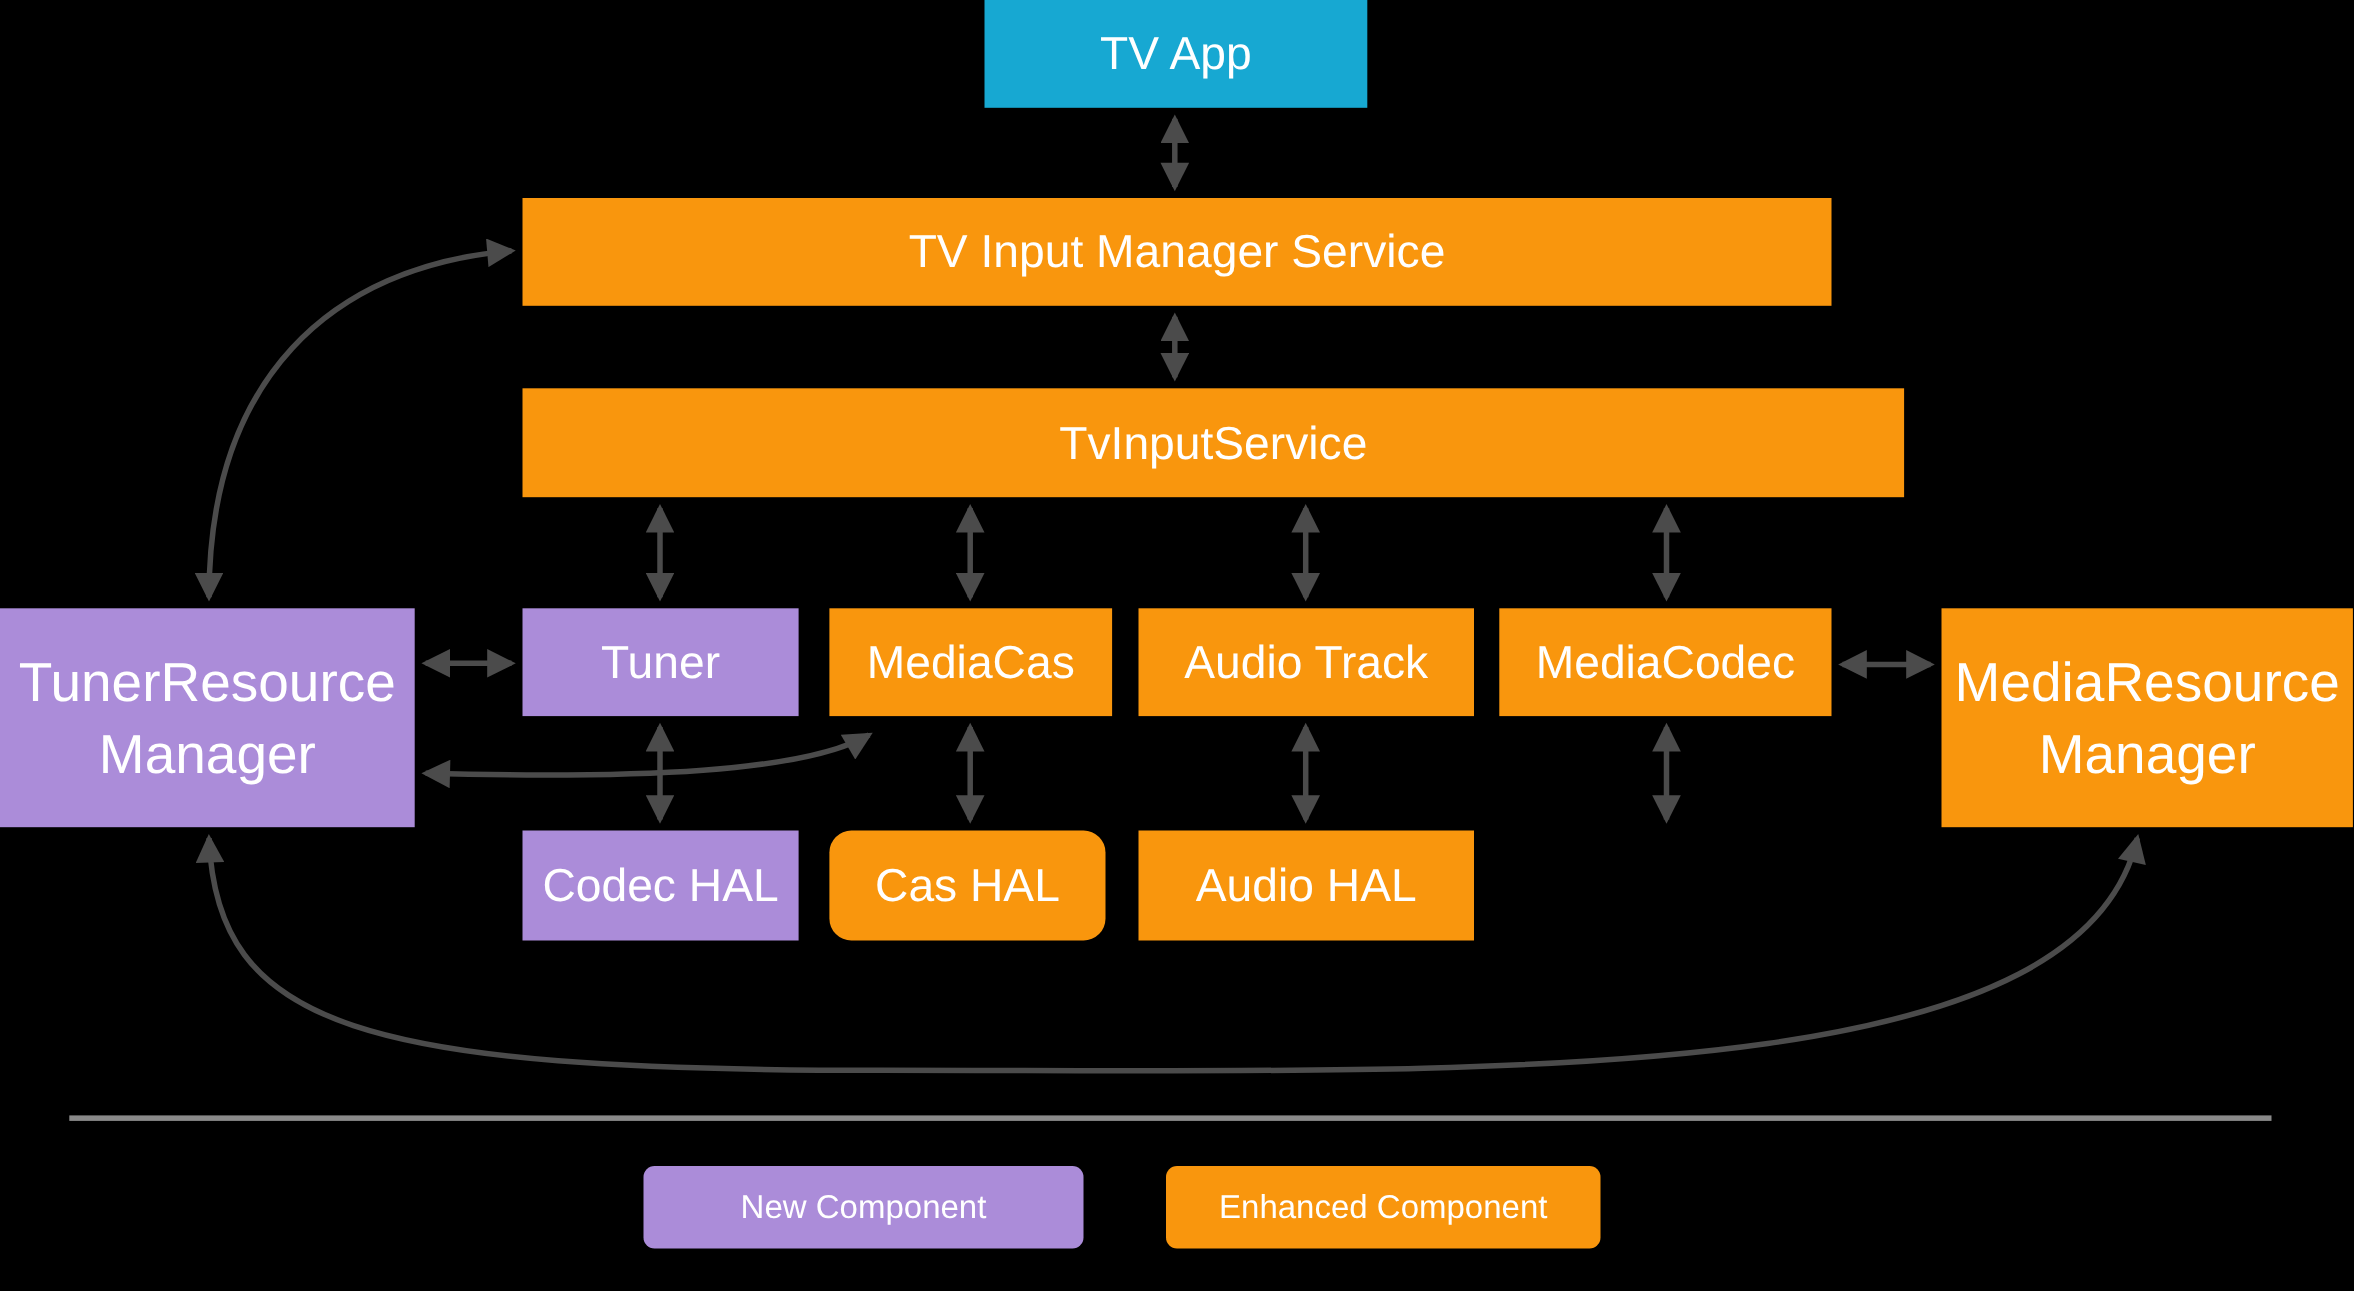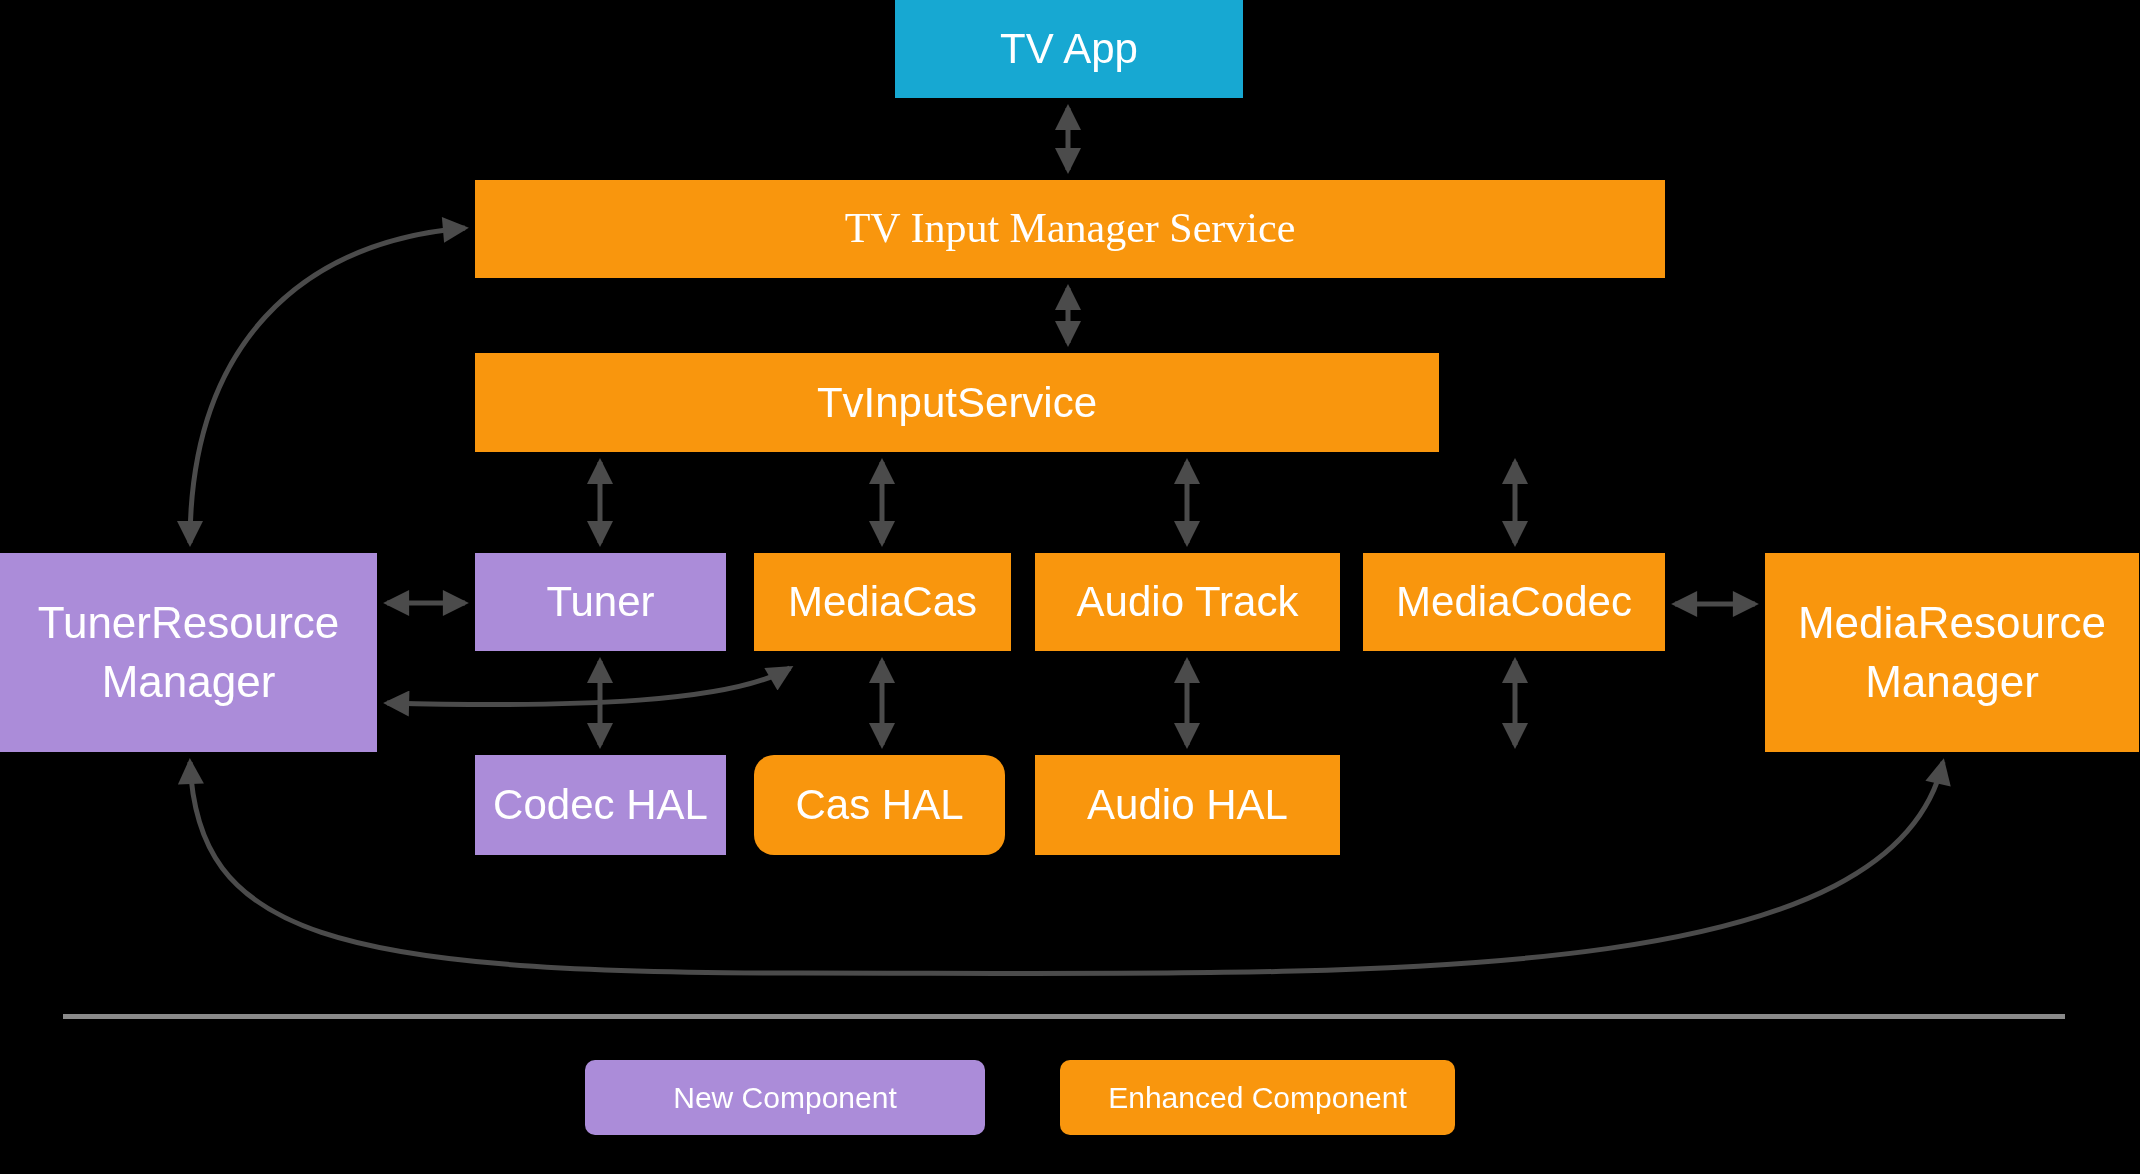--- a/index.html
+++ b/index.html
@@ -32,25 +32,25 @@
     display:flex;align-items:center;justify-content:center;
     color:var(--text);
     font-size:42px;
     line-height:1.32;
     text-align:center;
     white-space:pre-line;
   }
   .orange{background:var(--enh);}
   .purple{background:var(--new);}
   .cyan{background:var(--app);}
-  .two-line{font-size:44px;}
+  .two-line{font-size:50px;}
   
   .n-tvapp{left:895px;top:0;width:348px;height:98px;}
-  .n-tims{left:475px;top:180px;width:1190px;height:98px;font-family:Liberation Serif, serif;}
-  .n-tis{left:475px;top:353px;width:964px;height:99px;text-align:right;}
+  .n-tims{left:475px;top:180px;width:1190px;height:98px;}
+  .n-tis{left:475px;top:353px;width:1256px;height:99px;text-align:right;}
   .n-trm{left:0;top:553px;width:377px;height:199px;}
   .n-tuner{left:475px;top:553px;width:251px;height:98px;}
   .n-mediacas{left:754px;top:553px;width:257px;height:98px;}
   .n-audiotrack{left:1035px;top:553px;width:305px;height:98px;}
   .n-mediacodec{left:1363px;top:553px;width:302px;height:98px;}
   .n-mrm{left:1765px;top:553px;width:374px;height:199px;}
   .n-tunerhal{left:475px;top:755px;width:251px;height:100px;}
   .n-cashal{left:754px;top:755px;width:251px;height:100px;border-radius:20px;}
   .n-audiohal{left:1035px;top:755px;width:305px;height:100px;}
   .n-codechal{left:1363px;top:755px;width:302px;height:100px;}

